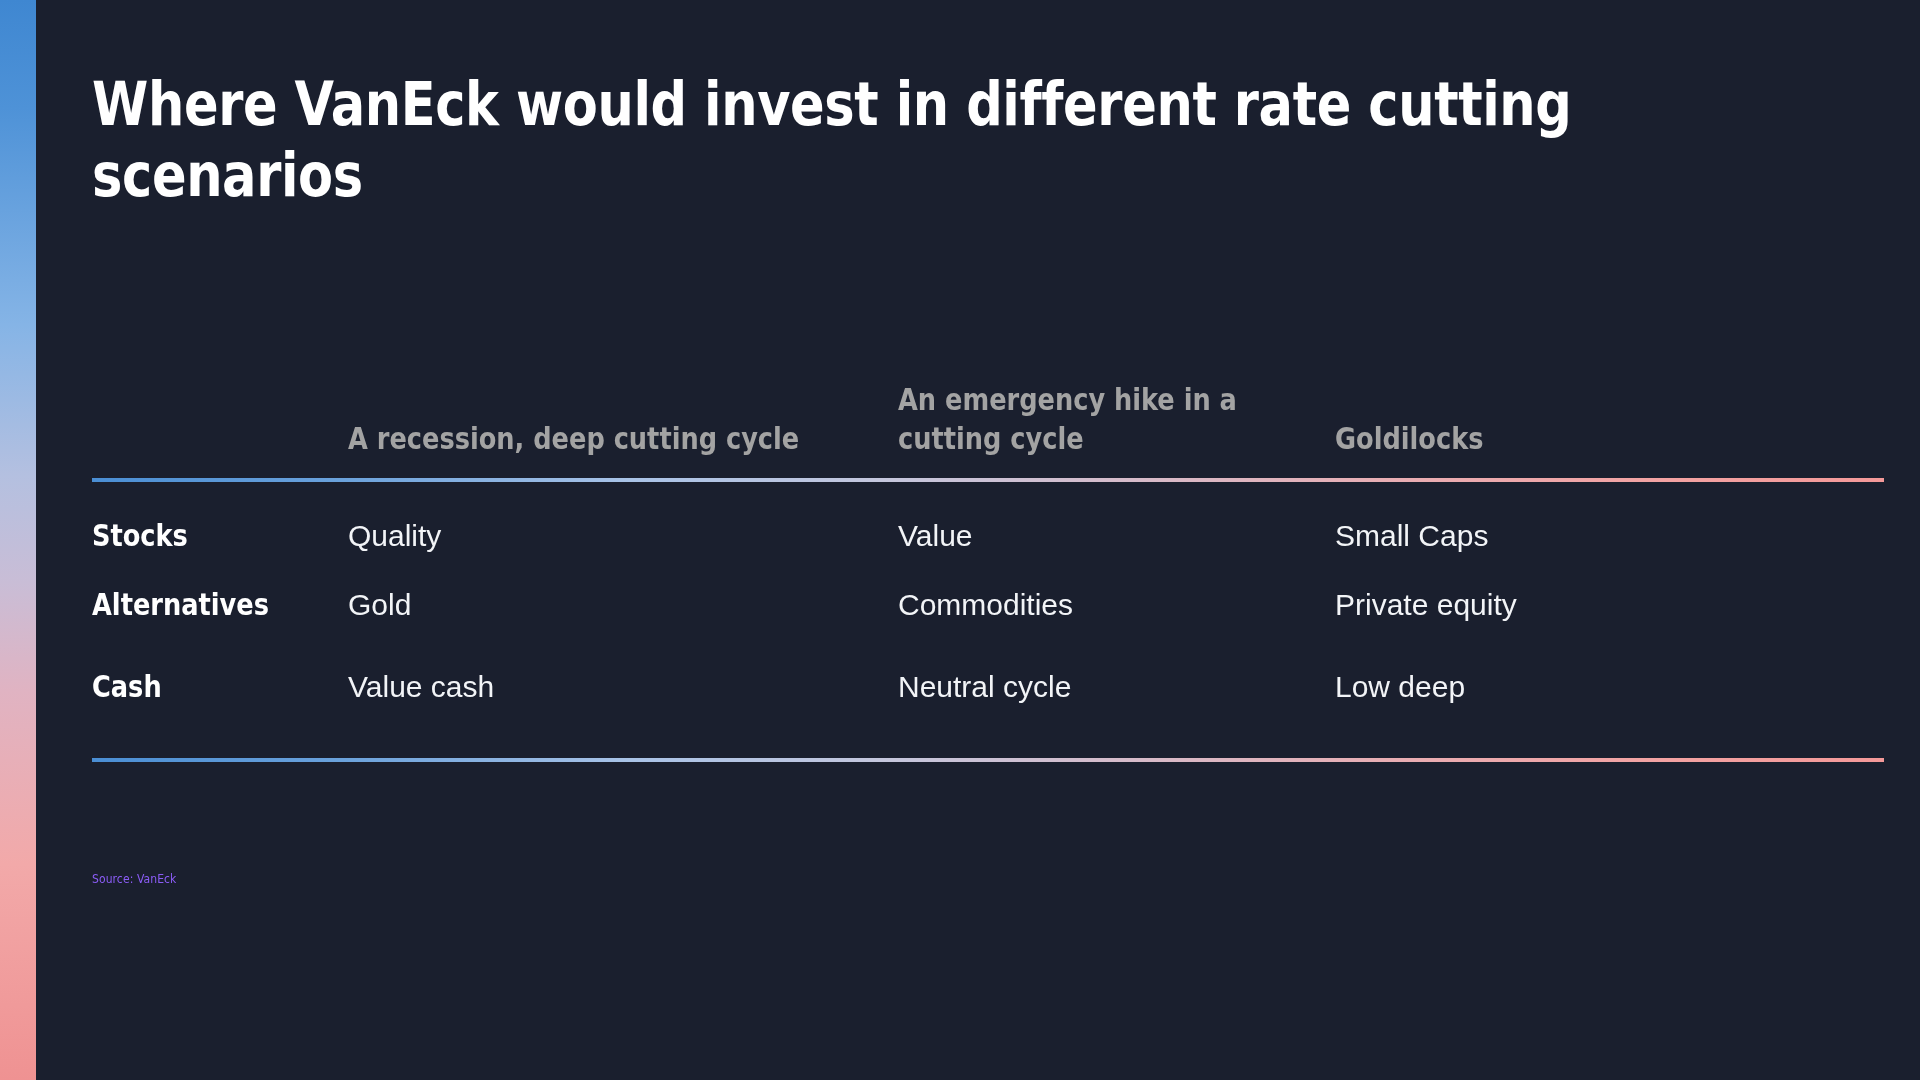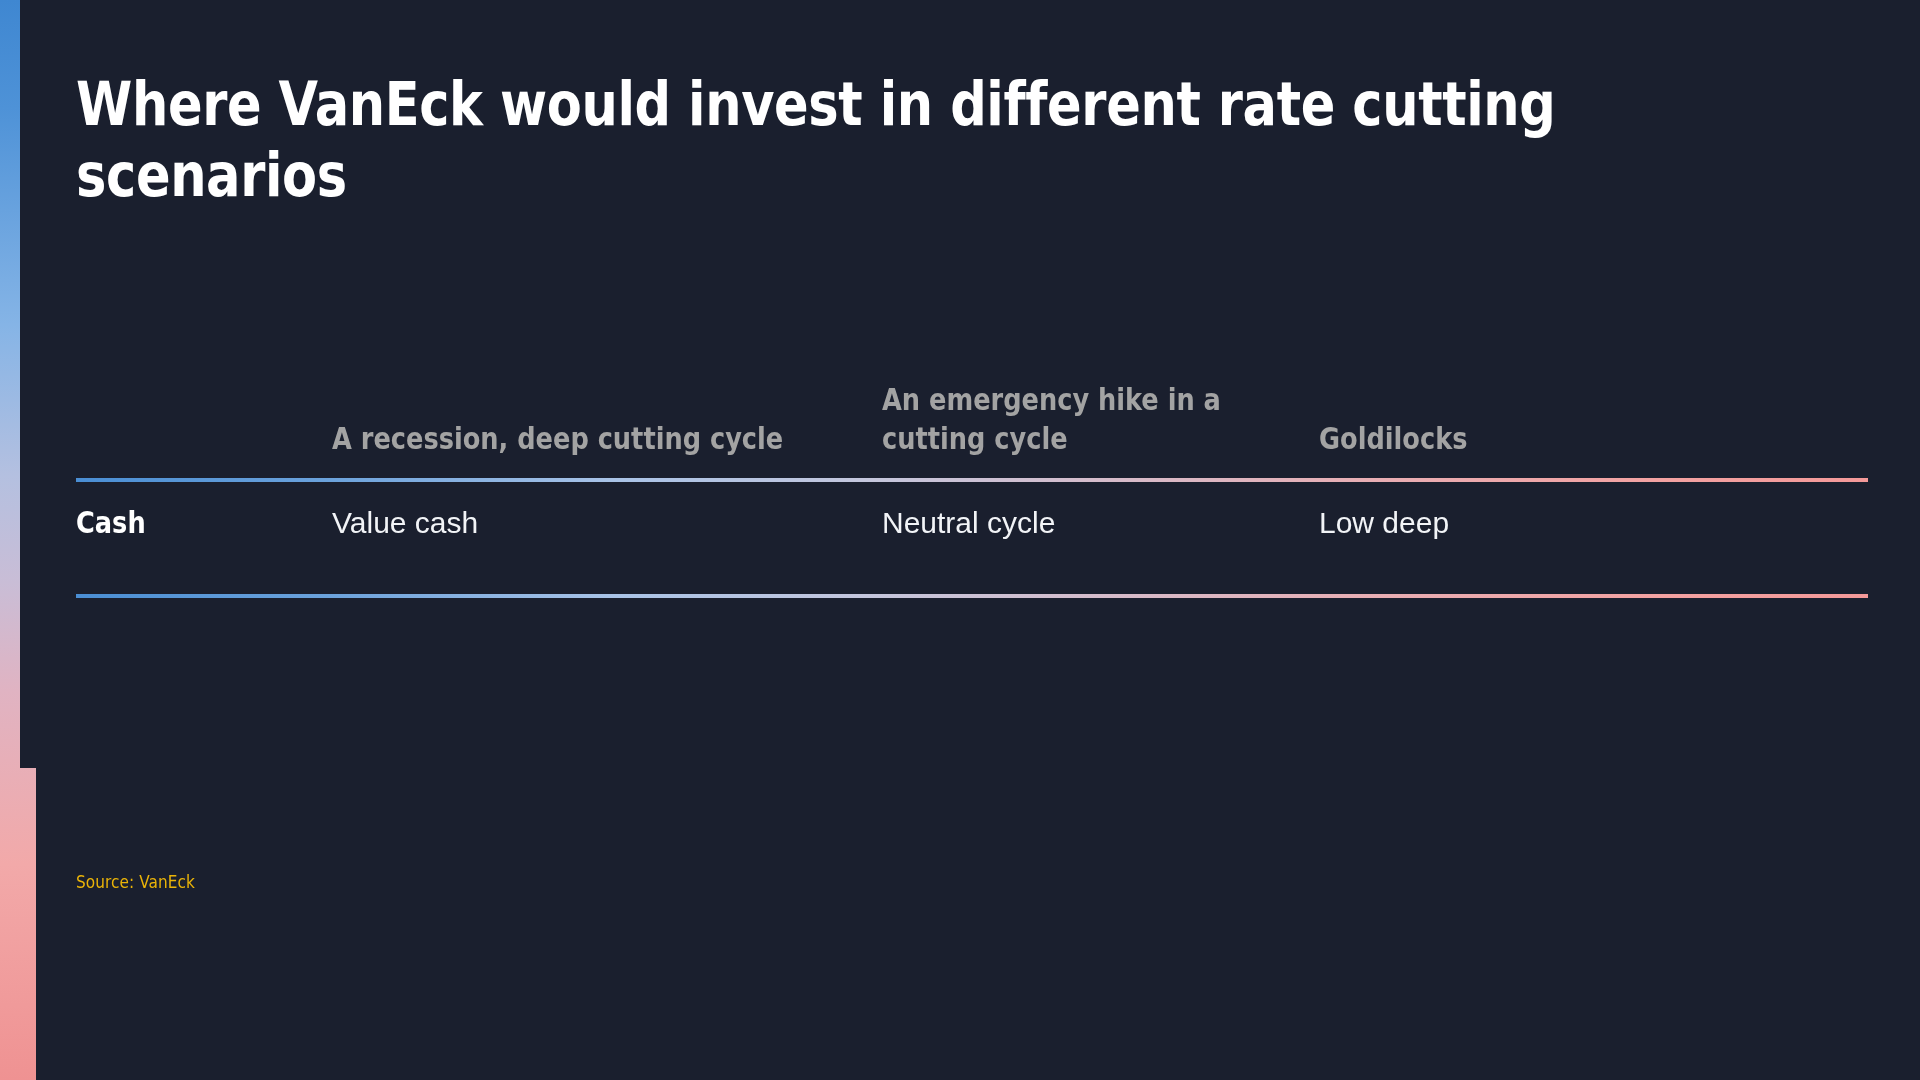--- a/index.html
+++ b/index.html
@@ -30,21 +30,21 @@
         #b4c0e0 44%,
         #c9bdd6 54%,
         #e0b3c2 64%,
         #f2a9a9 80%,
         #ef9292 100%);
   }
 
   
   #slide {
     position: absolute;
-    left: 20px;
+    left: 36px;
     top: 0;
     width: 1884px;
     height: 768px;
     background: #1a1f2e;
   }
 
   
   #page-title {
     position: absolute;
     left: 56px;
@@ -139,22 +139,22 @@
   }
 
   
   tr.pre-rule-spacer td { height: 30px; padding: 0; }
 
   
   #source-note {
     position: absolute;
     left: 56px;
     top: 872px;
-    color: #eab308;
-    font-size: 17px;
+    color: #8b5cf6;
+    font-size: 12px;
     font-family: "DejaVu Sans Condensed", "Liberation Sans Narrow", "Liberation Sans", sans-serif;
     font-stretch: condensed;
     letter-spacing: 0.1px;
   }
 </style>
 </head>
 <body>
 
 <div id="accent-bar"></div>
 
@@ -184,20 +184,32 @@
           </th>
       </tr>
       <tr>
         <td class="divider-cell" colspan="4">
           <div id="divider-top"></div>
         </td>
       </tr>
     </thead>
 
     <tbody>
+      <tr class="first-data-row">
+        <td class="row-label"><span class="lbl">Stocks</span></td>
+        <td>Quality</td>
+        <td>Value</td>
+        <td>Small Caps</td>
+      </tr>
+      <tr>
+        <td class="row-label"><span class="lbl">Alternatives</span></td>
+        <td>Gold</td>
+        <td>Commodities</td>
+        <td>Private equity</td>
+      </tr>
       <tr>
         <td class="row-label"><span class="lbl">Cash</span></td>
         <td>Value cash</td>
         <td>Neutral cycle</td>
         <td>Low deep</td>
       </tr>
       <tr class="pre-rule-spacer">
         <td colspan="4"></td>
       </tr>
       <tr>

